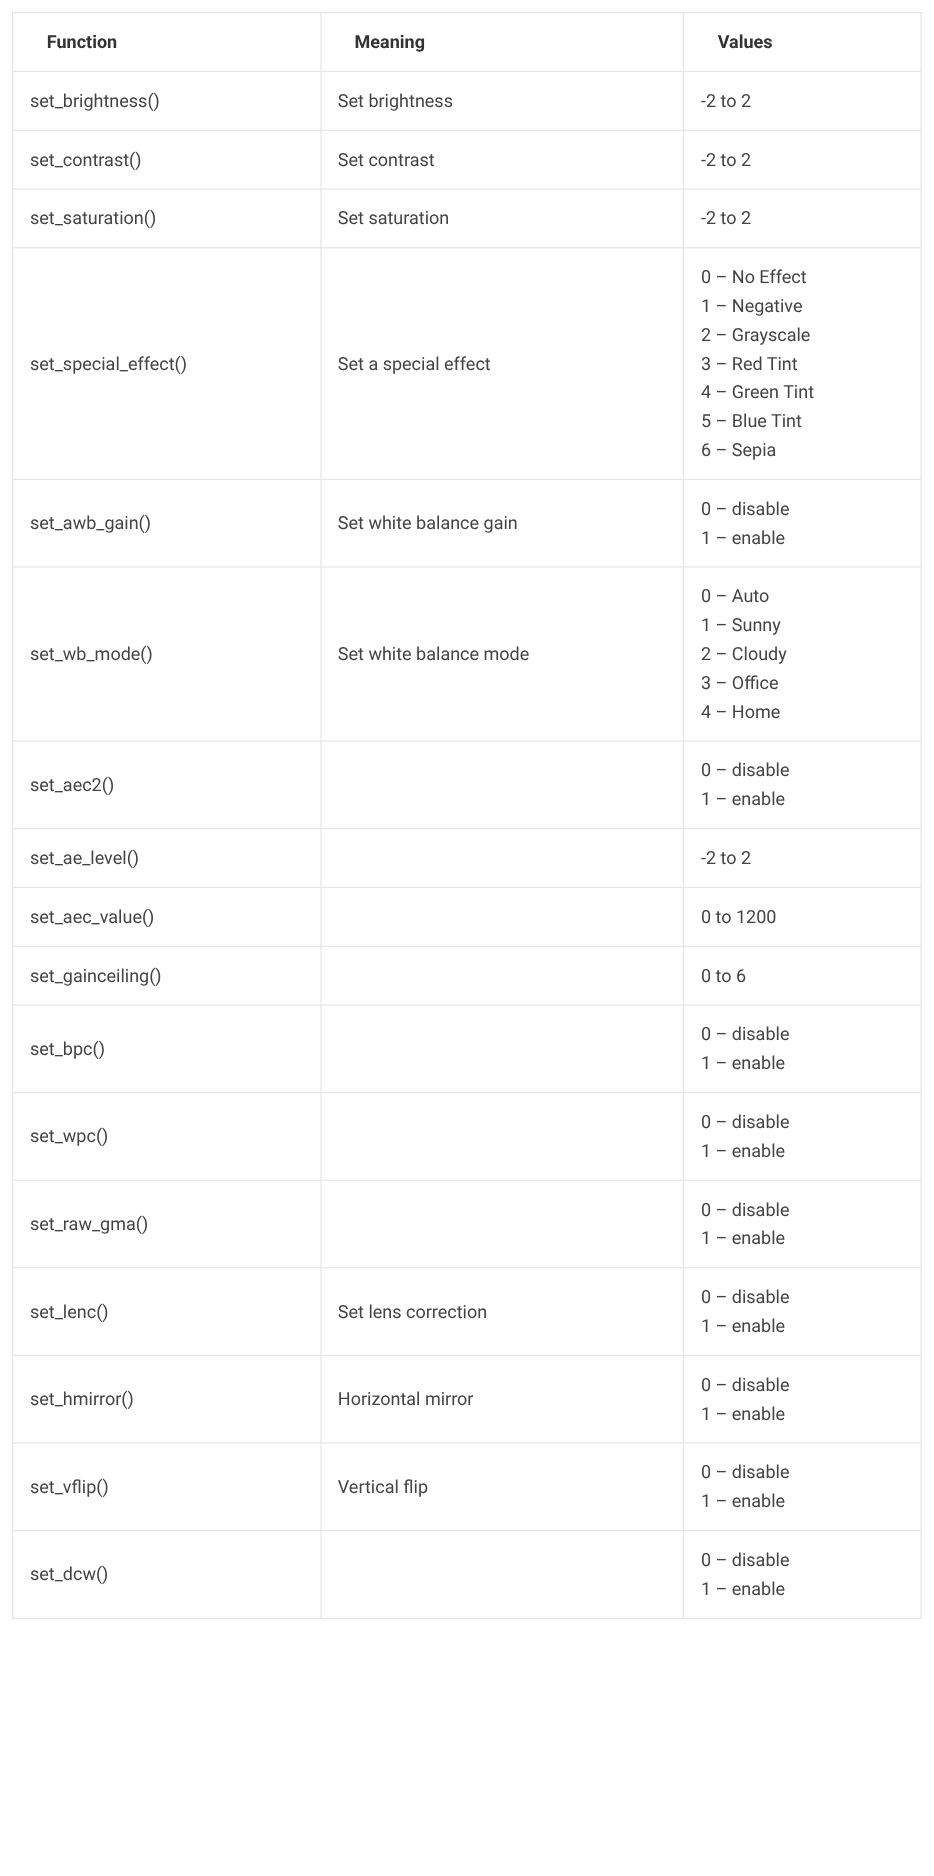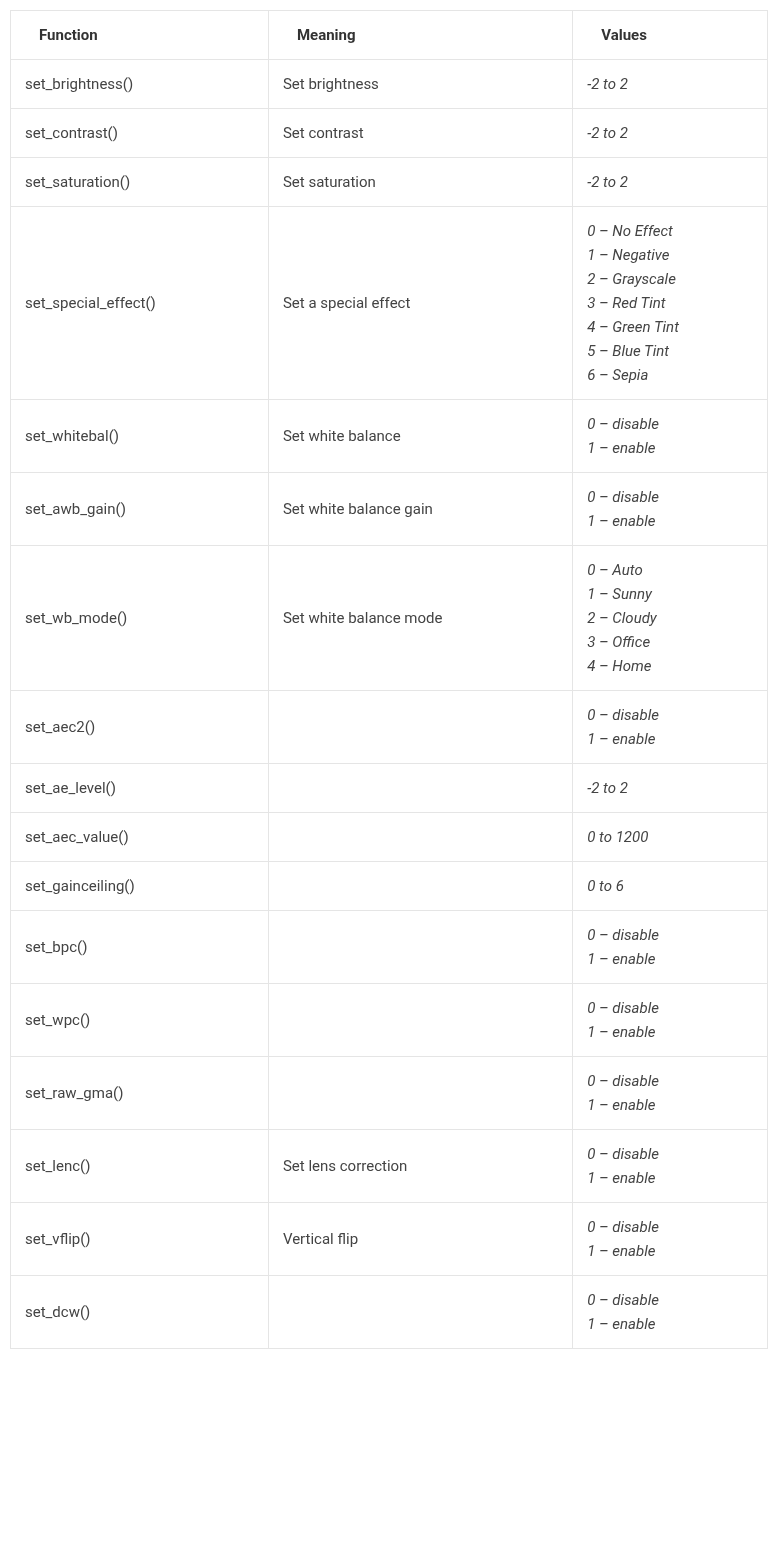--- a/index.html
+++ b/index.html
@@ -29,21 +29,20 @@
       line-height: 1.6;
     }
     th {
       font-weight: 700;
       color: #333;
       background: #ffffff;
       padding-left: 28px;
     }
     td.values-cell {
       white-space: pre-line;
-      font-style: italic;
     }
     tbody tr:nth-child(even) td {
       background: #ffffff;
     }
   </style>
 </head>
 <body>
 
 <table>
   <thead>
@@ -72,26 +71,20 @@
       <tr>
         <td>set_special_effect()</td>
         <td>Set a special effect</td>
         <td class="values-cell">0 – No Effect
 1 – Negative
 2 – Grayscale
 3 – Red Tint
 4 – Green Tint
 5 – Blue Tint
 6 – Sepia</td>
-      </tr>
-      <tr>
-        <td>set_whitebal()</td>
-        <td>Set white balance</td>
-        <td class="values-cell">0 – disable
-1 – enable</td>
       </tr>
       <tr>
         <td>set_awb_gain()</td>
         <td>Set white balance gain</td>
         <td class="values-cell">0 – disable
 1 – enable</td>
       </tr>
       <tr>
         <td>set_wb_mode()</td>
         <td>Set white balance mode</td>
@@ -140,20 +133,26 @@
         <td class="values-cell">0 – disable
 1 – enable</td>
       </tr>
       <tr>
         <td>set_lenc()</td>
         <td>Set lens correction</td>
         <td class="values-cell">0 – disable
 1 – enable</td>
       </tr>
       <tr>
+        <td>set_hmirror()</td>
+        <td>Horizontal mirror</td>
+        <td class="values-cell">0 – disable
+1 – enable</td>
+      </tr>
+      <tr>
         <td>set_vflip()</td>
         <td>Vertical flip</td>
         <td class="values-cell">0 – disable
 1 – enable</td>
       </tr>
       <tr>
         <td>set_dcw()</td>
         <td></td>
         <td class="values-cell">0 – disable
 1 – enable</td>

